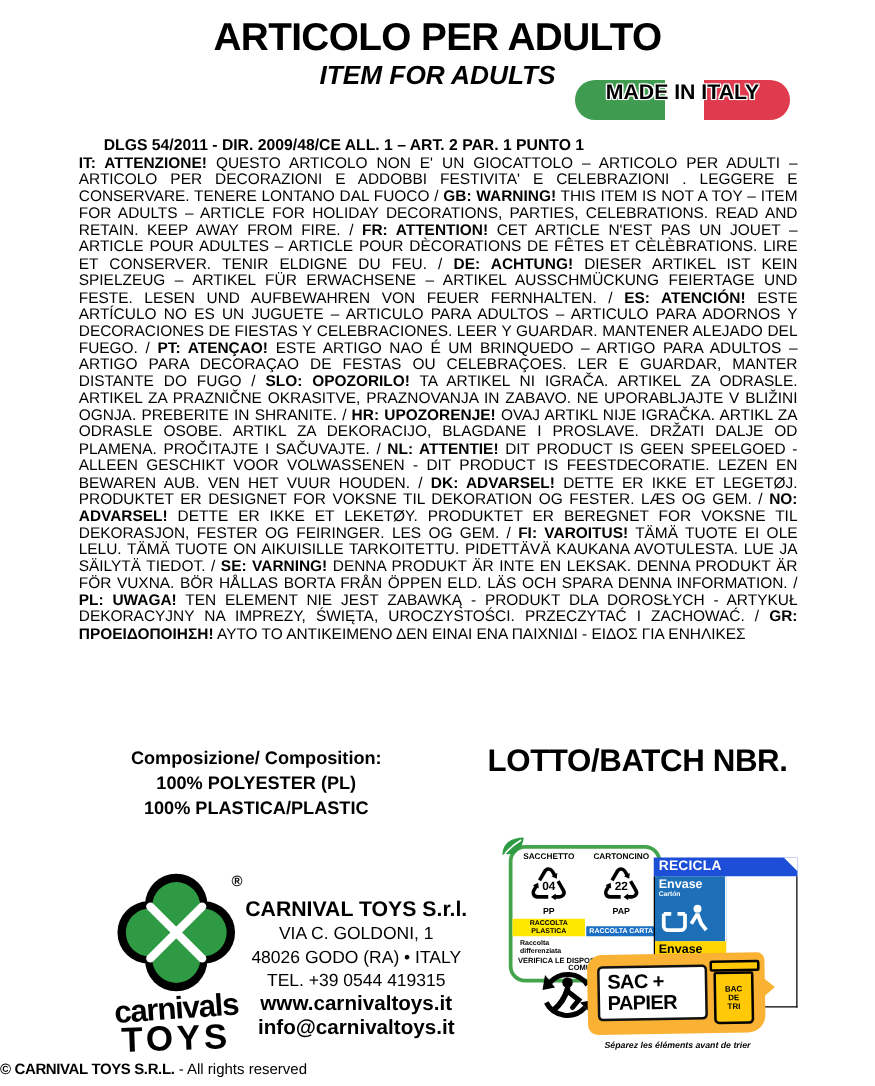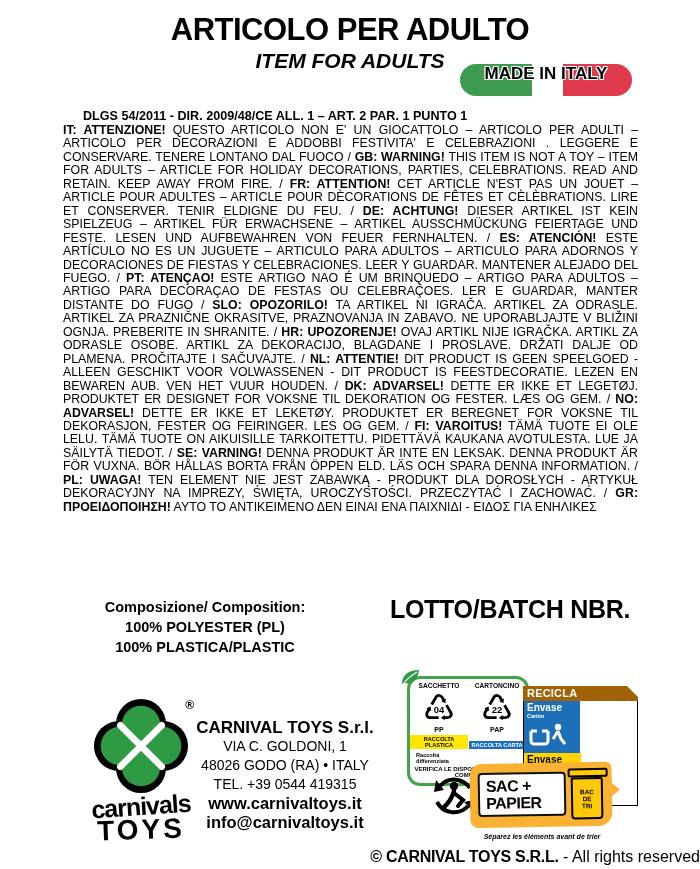--- a/index.html
+++ b/index.html
@@ -37,21 +37,21 @@
   .loop-num{position:absolute;top:15px;left:0;right:0;font-size:9.5px;font-weight:700;}
   .sort-mat{font-size:7px;font-weight:700;margin-top:-3px;}
   .chip{display:inline-block;font-size:5.6px;font-weight:700;padding:1px 2px;margin-top:2px;}
   .chip-yellow{background:#ffe800;color:#000;}
   .chip-blue{background:#1a6fc4;color:#fff;}
   .sort-note1{font-size:5.6px;font-weight:700;text-align:left;margin-left:6px;margin-top:1px;}
   .sort-note2{font-size:6px;font-weight:700;text-align:center;margin-top:2px;}
 
   
   .recicla{position:absolute;left:523px;top:686px;width:115px;}
-  .recicla-header{position:relative;background:#a16207;color:#fff;font-size:11px;font-weight:800;
+  .recicla-header{position:relative;background:#1d4ed8;color:#fff;font-size:11px;font-weight:800;
                   padding:1px 4px 2px;letter-spacing:0.2px;}
   .recicla-header:after{content:"";position:absolute;right:0;top:0;width:0;height:0;
                   border-top:11px solid #fff;border-left:11px solid transparent;}
   .panels{display:flex;border:1.5px solid #000;border-top:none;flex-direction:column;}
   .panel{width:50%;height:52px;padding:2px 3px;box-sizing:border-box;}
   .panel.blue{background:#1d70b8;color:#fff;border-right:1px solid #fff;}
   .panel.yellow{background:#ffd400;color:#000;}
   .panel-label{font-size:10px;font-weight:800;line-height:10px;}
   .panel-sub{font-size:5.4px;font-weight:700;line-height:7px;}
   .panel svg{margin-top:3px;}
@@ -78,21 +78,21 @@
   .logo{position:absolute;left:86px;top:698px;width:110px;text-align:center;}
   .logo-reg{position:absolute;right:2px;top:0;font-size:12px;font-weight:700;}
   .logo-t1{font-size:25px;font-weight:900;letter-spacing:-1px;transform:rotate(-4deg);margin-top:-6px;}
   .logo-t2{font-size:28px;font-weight:900;letter-spacing:3px;transform:rotate(-2deg);margin-top:-7px;}
   .company{position:absolute;left:182px;top:718px;width:206px;text-align:center;line-height:19px;}
   .co-name{font-size:17px;font-weight:800;}
   .co-line{font-size:14px;}
   .co-bold{font-size:16.5px;font-weight:800;}
 
   
-  .footer{position:absolute;top:848px;left:0;width:100%;text-align:right;font-size:16px;}
+  .footer{position:absolute;top:848px;left:0;width:100%;text-align:left;font-size:12px;}
   .footer .fb{font-weight:800;letter-spacing:-0.3px;}
 </style>
 </head>
 <body>
 
 <div class="page">
 
   <div class="h-title">ARTICOLO PER ADULTO</div>
   <div class="h-sub">ITEM FOR ADULTS</div>
   <div class="badge" style="background:linear-gradient(90deg,#3e9b4f 0%,#3e9b4f 42%,#ffffff 42%,#ffffff 60%,#df3a4d 60%,#df3a4d 100%);">

